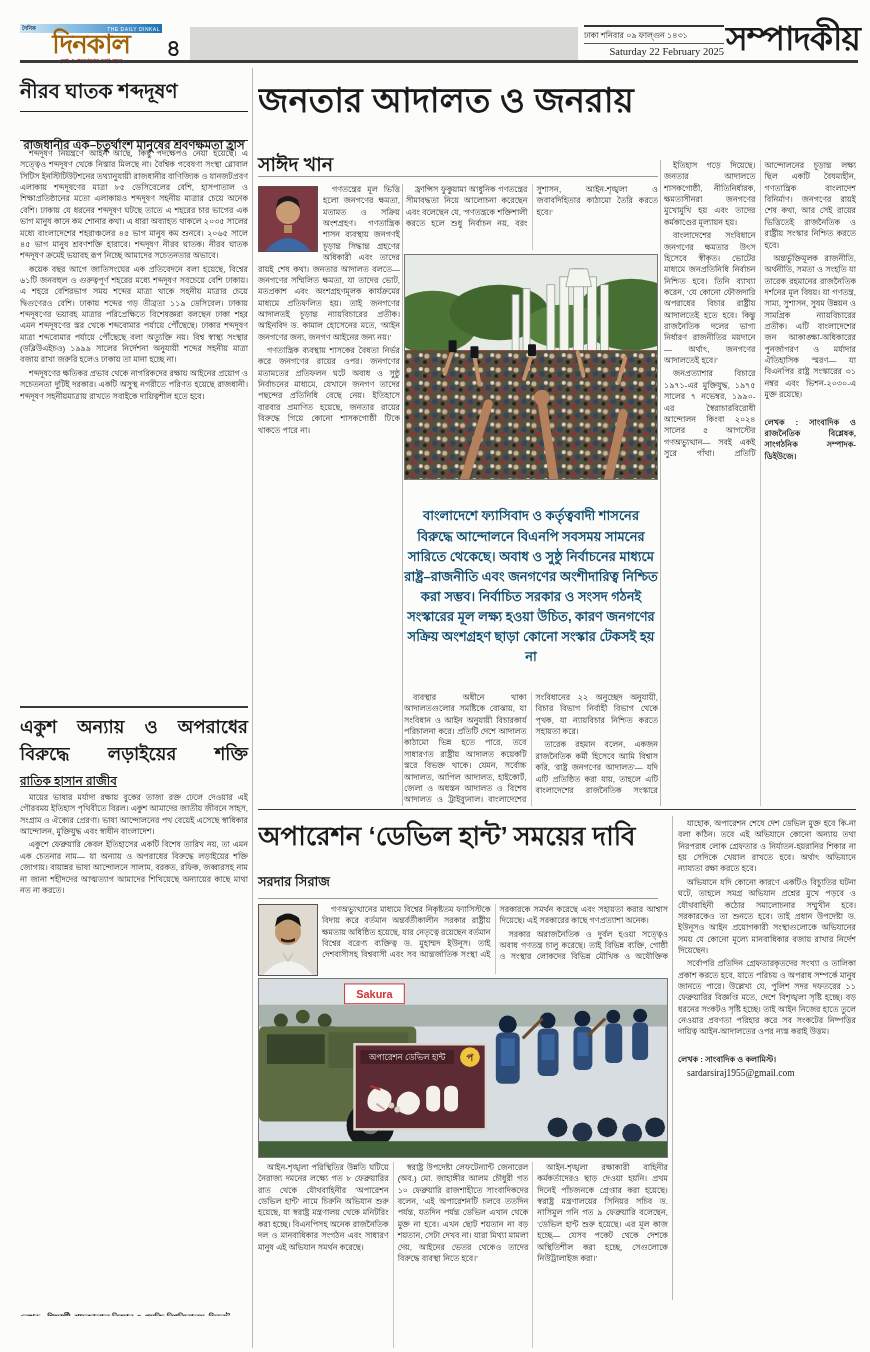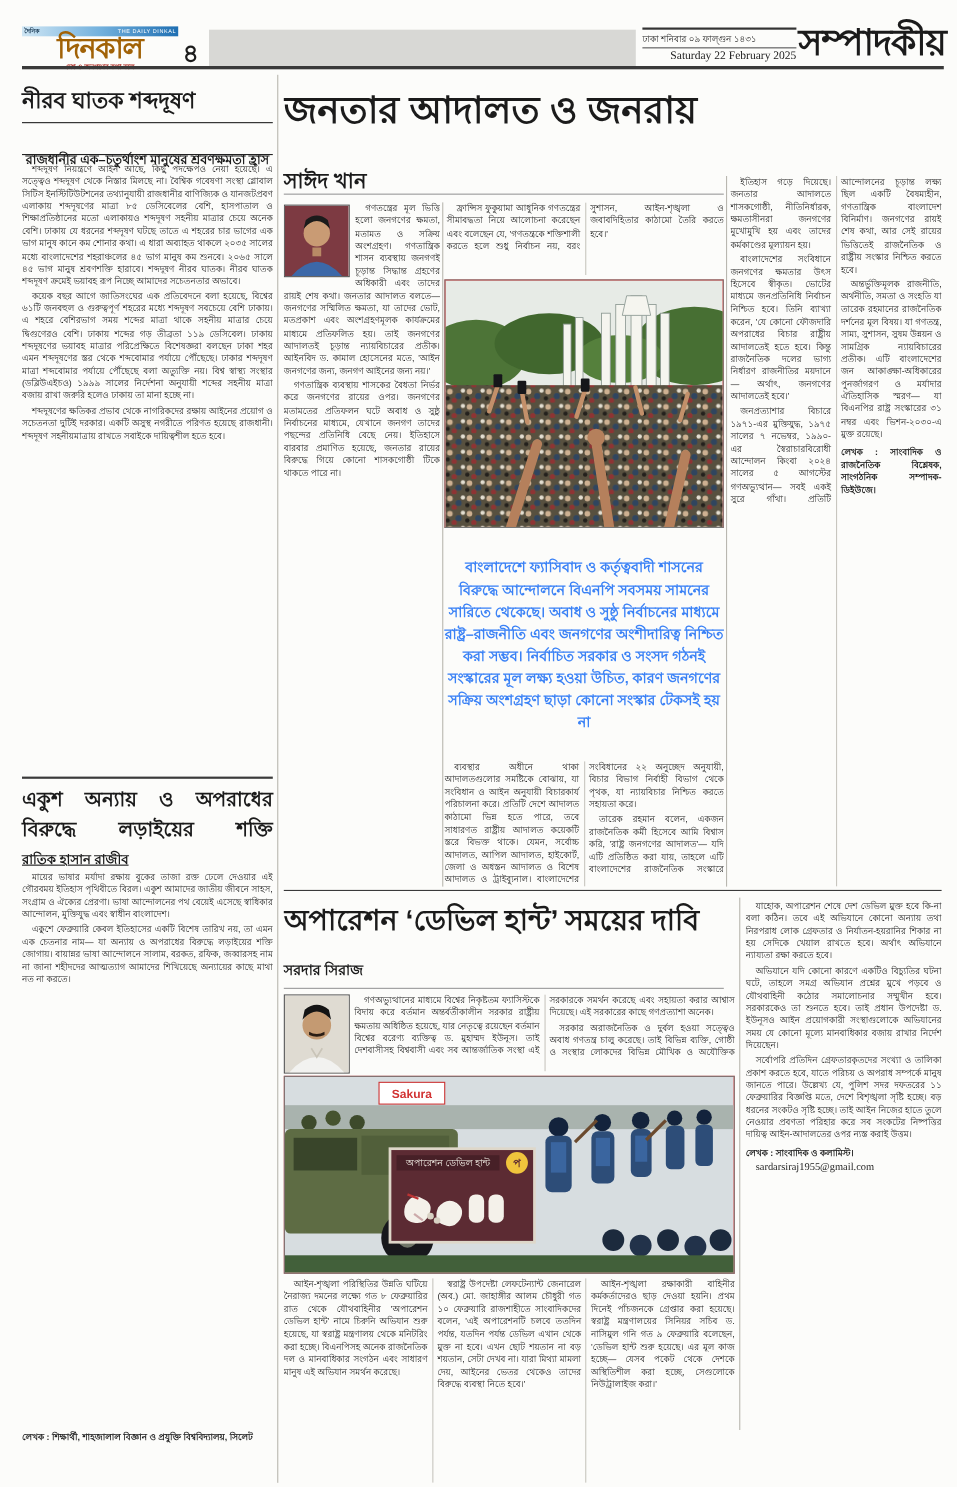--- a/index.html
+++ b/index.html
@@ -17,33 +17,33 @@
   .logo-slogan{left:20px;top:56px;width:142px;text-align:center;font-size:6px;color:#b03028;font-weight:bold;}
   .pagenum{left:166px;top:30px;font-size:23px;font-weight:bold;}
   .adbox{left:190px;top:27px;width:388px;height:34px;background:#d8d8d5;}
   .datebox{left:584px;top:25px;width:140px;height:37px;border-top:2px solid #333;border-bottom:2px solid #333;box-sizing:border-box;}
   .datebox .bn{font-size:8px;font-weight:normal;padding:2px 0 1px;border-bottom:1px solid #555;}
   .datebox .en{font-size:10.5px;font-family:"Liberation Serif",serif;text-align:right;padding-top:2px;}
   .masthead{left:726px;top:20px;width:132px;text-align:center;font-size:33px;font-weight:800;letter-spacing:-1px;line-height:1.15;}
   
   .bodytext{font-size:8px;line-height:1.42;text-align:justify;color:#1e1e1e;overflow:hidden;}
   .bodytext p{margin:0 0 2px;text-indent:9px;}
-  .bodytext p.credit{text-indent:0;margin-top:5px;font-weight:bold;}
+  .bodytext p.credit{text-indent:0;margin-top:16px;font-weight:bold;}
   .cols2{column-count:2;column-gap:9px;column-rule:1px solid #c8c6bf;}
   .cols3{column-count:3;column-gap:9px;column-rule:1px solid #c8c6bf;}
   
   .a1-head{left:20px;top:76px;width:228px;font-size:20px;font-weight:800;}
   .a1-sub{left:20px;top:117px;width:228px;text-align:center;font-size:11.5px;font-weight:bold;margin-top:20px;}
   .a2-head{left:20px;top:714px;width:228px;font-size:18px;font-weight:800;line-height:1.5;text-align:justify;text-align-last:justify;}
   .byline{font-size:12px;font-weight:bold;}
   
   .m-head{left:258px;top:74px;width:402px;font-size:34px;font-weight:800;white-space:nowrap;overflow:hidden;}
   .quote{left:404px;top:486px;width:254px;height:202px;display:flex;align-items:center;
-         font-size:13px;font-weight:bold;color:#3b82f6;line-height:1.55;text-align:center;}
-  .photo{border:1px solid #777;box-sizing:border-box;background:#ef4444;}
+         font-size:13px;font-weight:bold;color:#0c4a6e;line-height:1.55;text-align:center;}
+  .photo{border:1px solid #777;box-sizing:border-box;background:#737373;}
   .b-head{left:258px;top:816px;width:402px;font-size:26px;font-weight:800;white-space:nowrap;overflow:hidden;}
   .email{font-family:"Liberation Serif",serif;font-size:9.5px;text-indent:0;}
 </style>
 </head>
 <body>
 
 <div class="abs logo-strip">
   <span class="bn">দৈনিক</span>
   <span class="en">THE DAILY DINKAL</span>
 </div>

